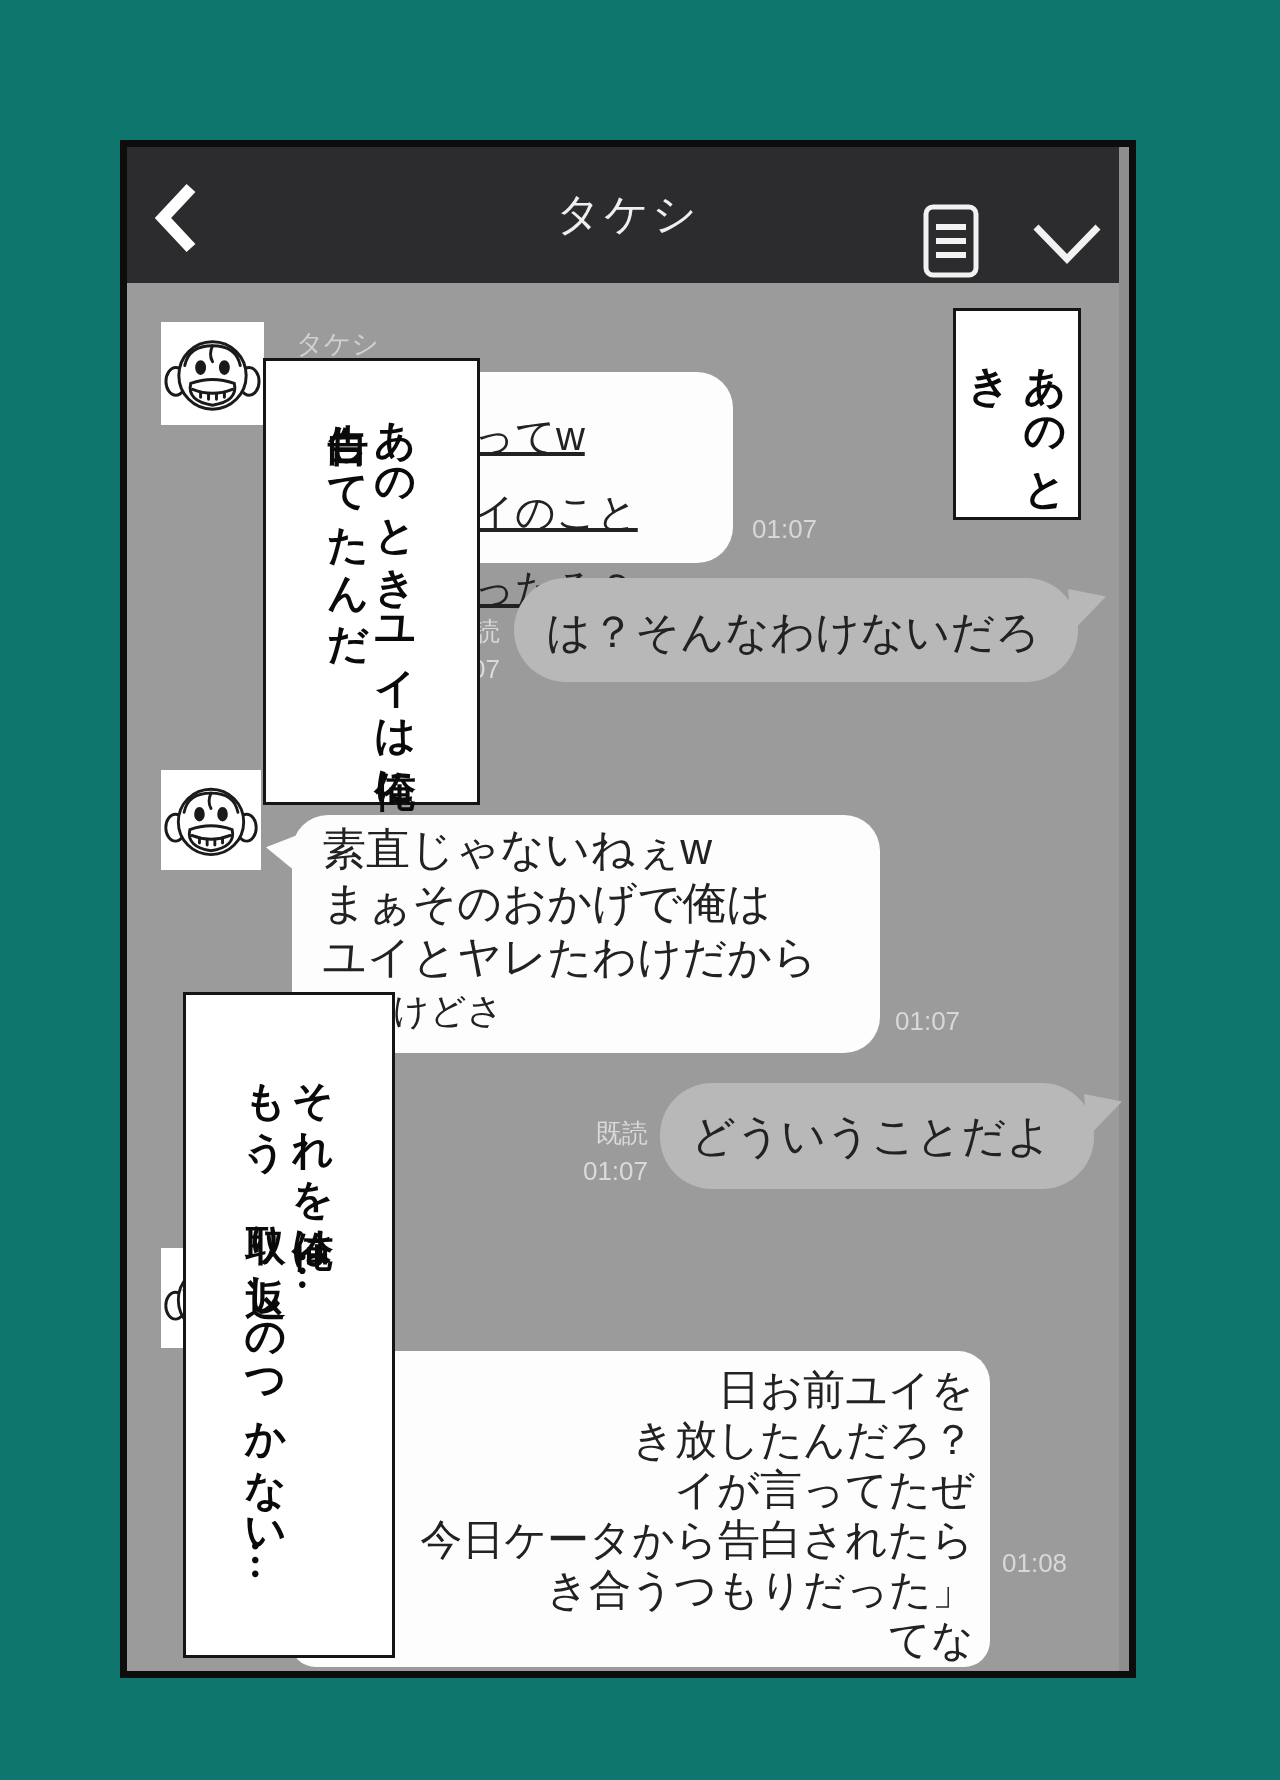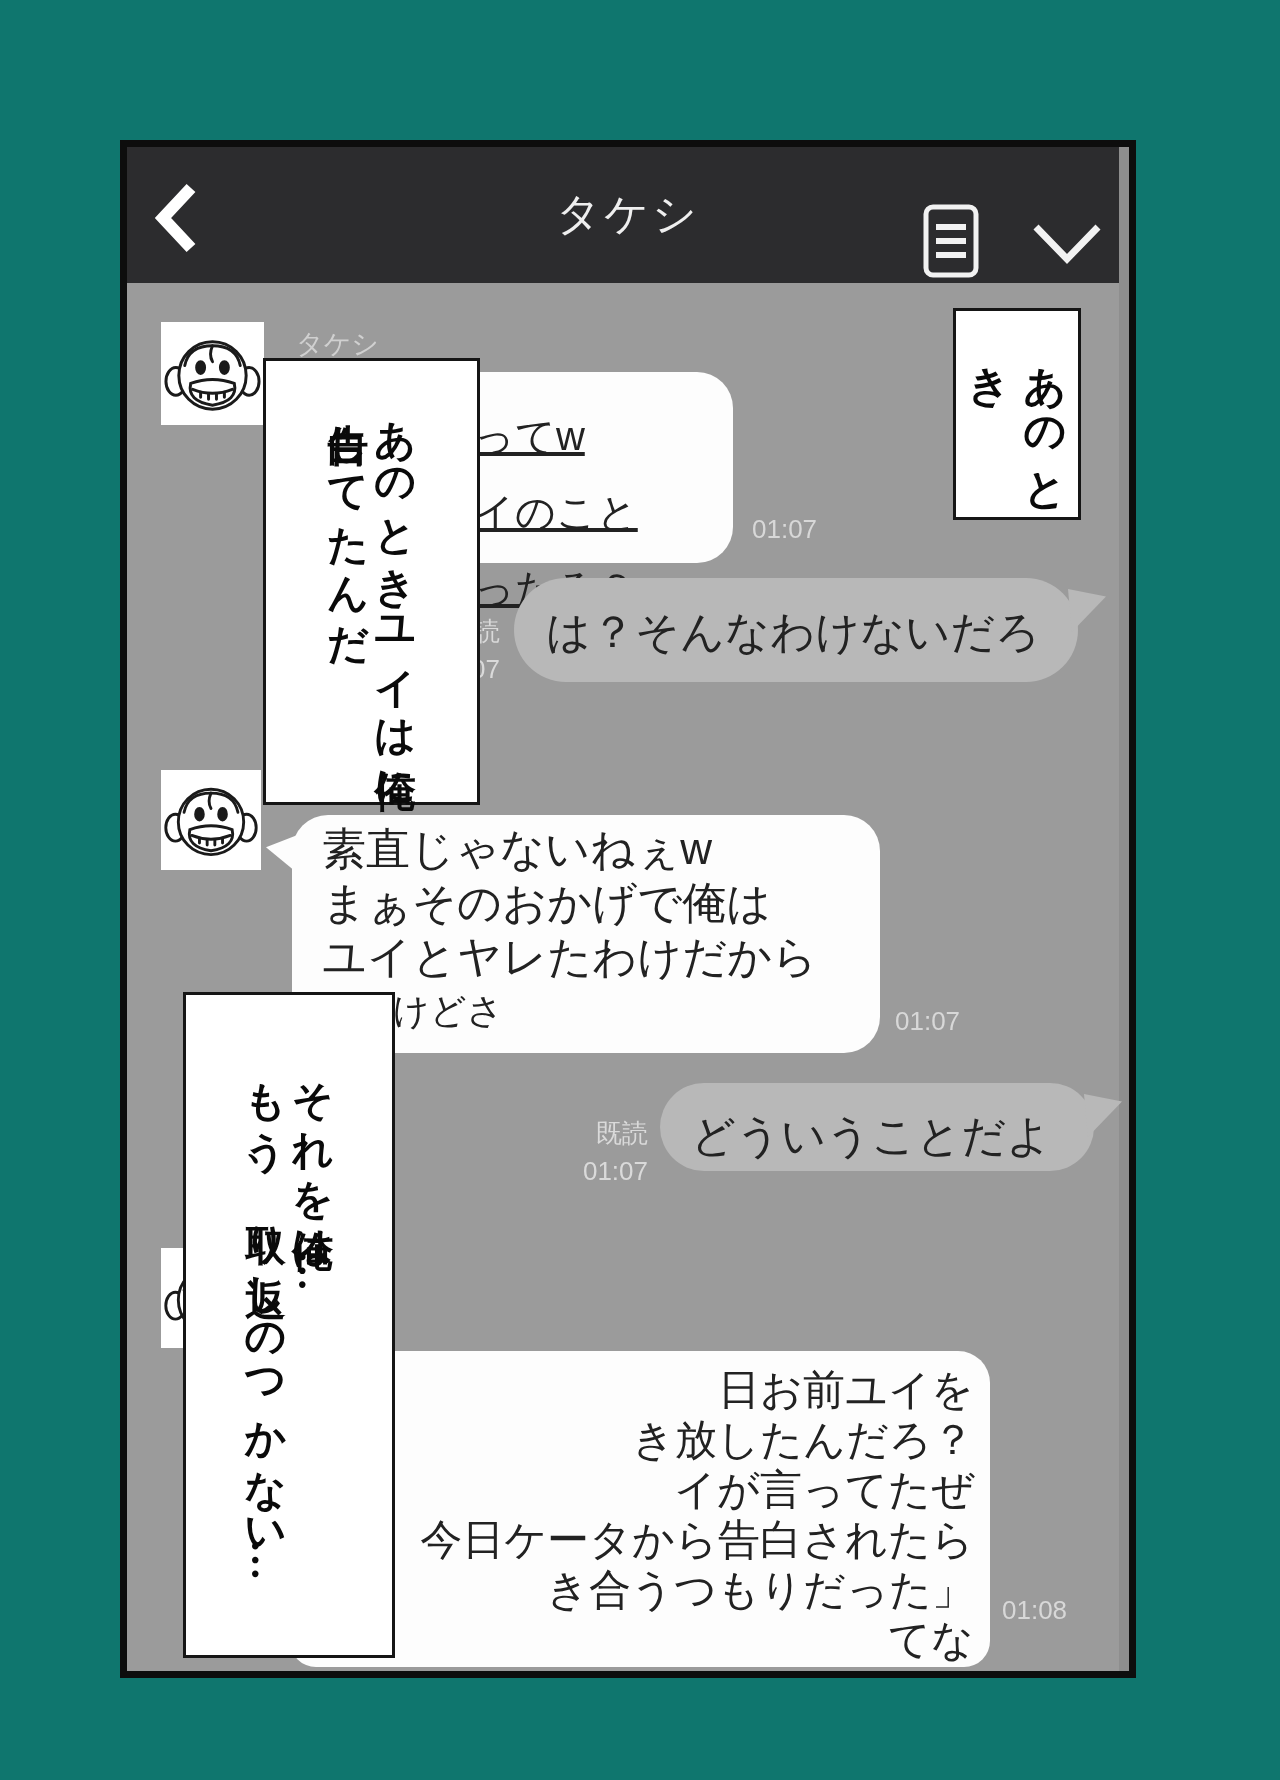--- a/index.html
+++ b/index.html
@@ -26,31 +26,31 @@
   .b1{left:165px;top:225px;width:441px;height:191px;padding:26px 16px 0 182px;}
   .b1 .txt{font-size:40px;line-height:76px;text-decoration:underline;}
   .b2{left:165px;top:668px;width:588px;height:238px;padding:7px 30px 0 30px;}
   .b2 .txt{font-size:44px;line-height:54px;}
   .b2 .txt-cont{font-size:36px;line-height:54px;margin-left:34px;color:#222;}
   .b3{left:163px;top:1204px;width:700px;height:316px;padding:14px 16px 0 88px;
       border-radius:32px 32px 26px 26px;text-align:right;}
   .b3 .txt{font-size:42px;line-height:50px;}
   .g1{left:387px;top:431px;width:564px;height:104px;padding:25px 0 0 32px;}
   .g1 .txt{font-size:44px;}
-  .g2{left:533px;top:936px;width:434px;height:88px;padding:24px 0 16px 31px;}
+  .g2{left:533px;top:936px;width:434px;height:106px;padding:24px 0 16px 31px;}
   .g2 .txt{font-size:44px;}
 
   .tail{position:absolute;}
   .tail-left{left:-26px;top:16px;width:34px;height:48px;background:#fdfdfd;
              clip-path:polygon(100% 6%,0 34%,100% 92%);}
   .tail-right{right:-28px;top:8px;width:38px;height:48px;background:#b8b8b8;
               clip-path:polygon(0 6%,100% 22%,10% 96%);}
 
   .time{position:absolute;font-size:26px;color:#d8d8d8;z-index:4;}
-  .t1{left:625px;top:367px;} .t3{left:768px;top:859px;} .t5{left:875px;top:1448px;}
+  .t1{left:625px;top:367px;} .t3{left:768px;top:859px;} .t5{left:875px;top:1401px;}
   .read-block{position:absolute;width:110px;text-align:right;font-size:26px;color:#dadada;
               line-height:38px;z-index:4;}
   .r2{left:263px;top:465px;} .r4{left:411px;top:967px;}
 
   .nbox{position:absolute;background:#ffffff;border:3px solid #151515;z-index:50;
         display:flex;justify-content:center;box-sizing:border-box;}
   .vtext{writing-mode:vertical-rl;text-orientation:mixed;white-space:pre-line;
          font-family:"Liberation Serif","DejaVu Serif",serif;font-weight:bold;color:#0a0a0a;}
   .n1{left:953px;top:308px;width:128px;height:212px;}
   .n1 .vtext{font-size:42px;letter-spacing:5px;padding-top:26px;}

